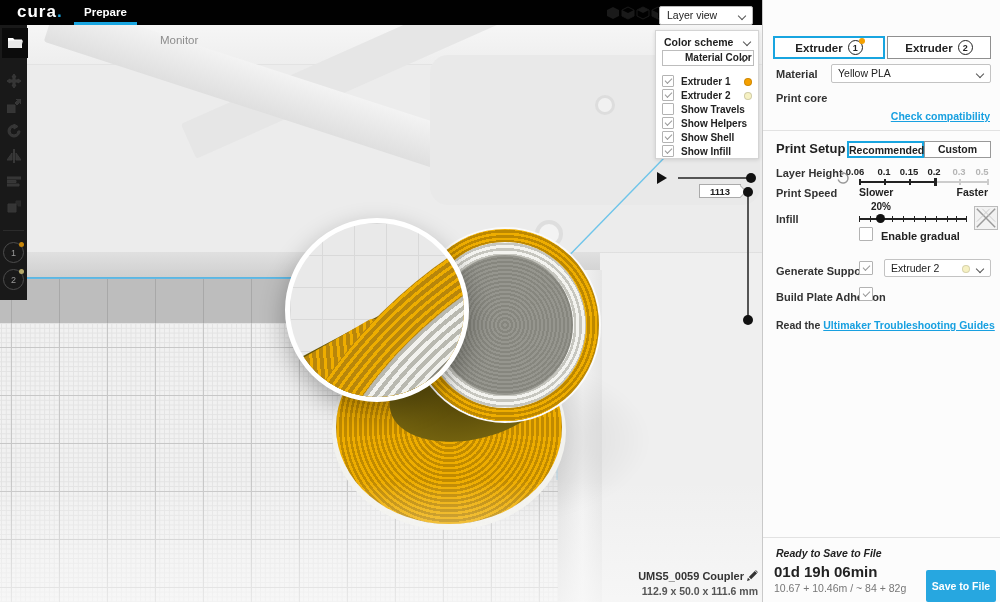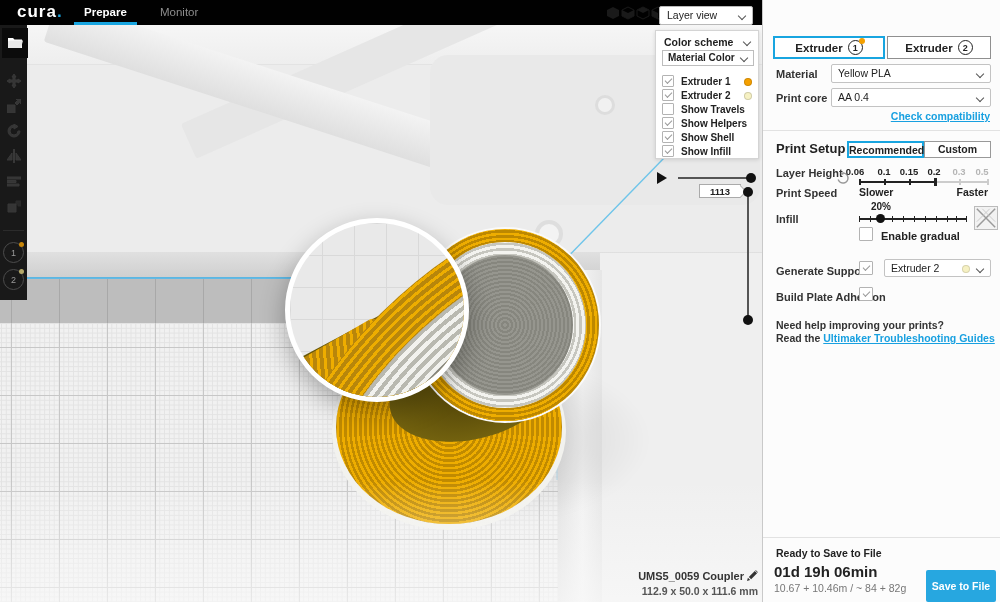--- a/index.html
+++ b/index.html
@@ -6,21 +6,21 @@
   html,body { width:1000px; height:602px; overflow:hidden; font-family:"Liberation Sans", sans-serif; }
   #app { position:relative; width:1000px; height:602px; background:#ededed; overflow:hidden; }
 
   
   #topbar { position:absolute; left:0; top:0; width:762px; height:25px; background:#010101; z-index:40; }
   #logo { position:absolute; left:17px; top:2px; font-size:17px; font-weight:bold; color:#fff; letter-spacing:1px; }
   #logo .dot { color:#18a5e0; }
   .top-tab { position:absolute; top:0; height:25px; line-height:25px; font-size:11.5px; font-weight:bold; color:#bbb; cursor:pointer; }
   #tab-prepare { left:84px; color:#fff; }
   #tab-prepare .underline { position:absolute; left:-10px; right:-10px; bottom:0; height:3px; background:#18a5e0; }
-  #tab-monitor { left:160px; color:#8d8d8d; font-weight:normal; }
+  #tab-monitor { left:160px; color:#8d8d8d; font-weight:normal;margin-top:28px; }
 
   
   #sidebar { position:absolute; left:0; top:25px; width:27px; height:275px; background:#191919; z-index:30; }
   #open-btn { position:absolute; left:2px; top:3px; width:26px; height:30px; background:#0b0b0b; display:flex; align-items:center; justify-content:center; cursor:pointer; }
   .tool { position:absolute; left:5px; width:17px; height:17px; display:flex; align-items:center; justify-content:center; cursor:pointer; opacity:.85; }
   .tool svg { stroke:#3e3e3e; fill:#3a3a3a; }
   #sidebar .sep { position:absolute; left:3px; width:21px; height:1px; background:#2b2b2b; }
   .ext-circle { position:absolute; left:3px; width:21px; height:21px; border-radius:50%; border:1.5px solid #4c4c4c; color:#9a9a9a; font-size:9px; display:flex; align-items:center; justify-content:center; cursor:pointer; }
   .ext-circle .mdot { position:absolute; right:-1px; top:-1px; width:5px; height:5px; border-radius:50%; }
 
@@ -83,21 +83,21 @@
   .view-icon { position:absolute; top:6px; width:14px; height:14px; cursor:pointer; z-index:45; }
   #layerview-select { position:absolute; left:659px; top:6px; width:94px; height:19px; background:#fff; border:1px solid #b9b9b9; border-radius:2px;
     font-size:10.5px; color:#222; line-height:17px; padding-left:7px; cursor:pointer; z-index:45; }
   .chev { position:absolute; width:6px; height:6px; border-right:1.4px solid #555; border-bottom:1.4px solid #555; transform:rotate(45deg); }
 
   
   #color-panel { position:absolute; left:655px; top:30px; width:104px; height:129px; background:#fff; border:1px solid #d4d4d4;
     box-shadow:0 1px 4px rgba(0,0,0,.12); z-index:44; font-size:10px; color:#222; }
   #color-panel .title { position:absolute; left:8px; top:5px; font-weight:bold; font-size:10.5px; }
   #cs-select { position:absolute; left:6px; top:19px; width:92px; height:16px; border:1px solid #bdbdbd; border-radius:0; background:#fff;
-    line-height:14px; padding-left:5px; font-weight:bold; cursor:pointer; }
+    line-height:14px; padding-left:22px; font-weight:bold; cursor:pointer; }
   .cs-row { position:absolute; left:6px; width:92px; height:13px; }
   .cs-row .lbl { position:absolute; left:19px; top:1px; font-weight:bold; white-space:nowrap; }
   .cs-row .dot { position:absolute; right:2px; top:3px; width:8px; height:8px; border-radius:50%; border:1px solid rgba(0,0,0,.15); }
   .cb { position:absolute; left:0; top:0; width:12px; height:12px; background:#fff; border:1px solid #b3b3b3; border-radius:1px; cursor:pointer; }
   .cb .tick { display:none; position:absolute; left:2px; top:2px; width:7px; height:4px; border-left:1.5px solid #9a9a9a; border-bottom:1.5px solid #9a9a9a; transform:rotate(-45deg); }
   .cb.on .tick { display:block; }
 
   
   #sim-play { position:absolute; left:657px; top:172px; width:0; height:0; border-left:10px solid #111; border-top:6px solid transparent; border-bottom:6px solid transparent; cursor:pointer; z-index:43; }
   #h-track { position:absolute; left:678px; top:177px; width:73px; height:2px; background:#555; z-index:42; }
@@ -148,21 +148,21 @@
   #infill-handle { position:absolute; left:113px; top:214px; width:9px; height:9px; border-radius:50%; background:#111; cursor:pointer; }
   #infill-pattern { position:absolute; left:211px; top:206px; width:24px; height:24px; border:1px solid #bbb; background:#f2f2f2; cursor:pointer; }
   #cb-gradual { left:96px; top:227px; width:14px; height:14px; }
   #lbl-gradual { position:absolute; left:118px; top:230px; font-weight:bold; }
   #cb-support { left:96px; top:261px; width:14px; height:14px; }
   #support-select { left:121px; top:259px; width:107px; height:18px; }
   #support-select .mdot { position:absolute; right:20px; top:5px; width:8px; height:8px; border-radius:50%; border:1px solid rgba(0,0,0,.12); }
   #cb-adhesion { left:96px; top:287px; width:14px; height:14px; }
   #help-text { position:absolute; left:13px; top:319px; font-size:10.5px; font-weight:bold; color:#333; line-height:13px; }
   #help-text .link { color:#18a0e0; text-decoration:underline; cursor:pointer; }
-  #status-label { position:absolute; left:13px; top:547px; font-size:10.5px; font-weight:bold; }
+  #status-label { position:absolute; left:13px; top:547px; font-size:10.5px; font-weight:bold;font-style:italic; }
   #time-estimate { position:absolute; left:11px; top:563px; font-size:15px; font-weight:bold; }
   #usage-estimate { position:absolute; left:11px; top:582px; font-size:10.5px; color:#777; }
   #save-btn { position:absolute; left:163px; top:570px; width:70px; height:32px; background:#27a7e0; color:#fff; border:none; border-radius:2px;
     font-size:10.5px; font-weight:bold; font-family:"Liberation Sans",sans-serif; cursor:pointer; }
 </style>
 </head>
 <body>
 
 <div id="app">
 
@@ -359,23 +359,20 @@
       <span class="num-circle">
           <span>2</span>
         </span>
     </div>
 
     <div class="rp-label" style="top:68px">Material</div>
     <div class="rp-select" style="left:68px; top:64px; width:160px; height:19px;">
       <span>Yellow PLA</span><span class="chev"></span>
     </div>
     <div class="rp-label" style="top:92px">Print core</div>
-    <div class="rp-select" style="left:68px; top:88px; width:160px; height:19px;">
-      <span>AA 0.4</span><span class="chev"></span>
-    </div>
     <div id="link-compat">Check compatibility</div>
 
     <div class="divider" style="top:130px"></div>
 
     <div id="print-setup-title">Print Setup</div>
     <div class="mode-tab" id="mode-recommended">Recommended</div>
     <div class="mode-tab" id="mode-custom">Custom</div>
 
     <div class="rp-label" style="top:167px">Layer Height</div>
     <svg id="reset-icon" width="12" height="12" viewBox="0 0 12 12">
@@ -434,21 +431,20 @@
       <span class="mdot" style="background: rgb(246, 241, 195);"></span>
       <span class="chev"></span>
     </div>
 
     <div class="rp-label" style="top:291px">Build Plate Adhesion</div>
     <span class="cb on" id="cb-adhesion">
         <span class="tick" style="left:3px;top:3px"></span>
       </span>
 
     <div id="help-text">
-      <div>Need help improving your prints?</div>
       <div><span>Read the </span><span class="link">Ultimaker Troubleshooting Guides</span></div>
     </div>
 
     <div class="divider" style="top:537px"></div>
     <div id="status-label">Ready to Save to File</div>
     <div id="time-estimate">01d 19h 06min</div>
     <div id="usage-estimate">10.67 + 10.46m / ~ 84 + 82g</div>
     <button id="save-btn">Save to File</button>
   </div>
 

